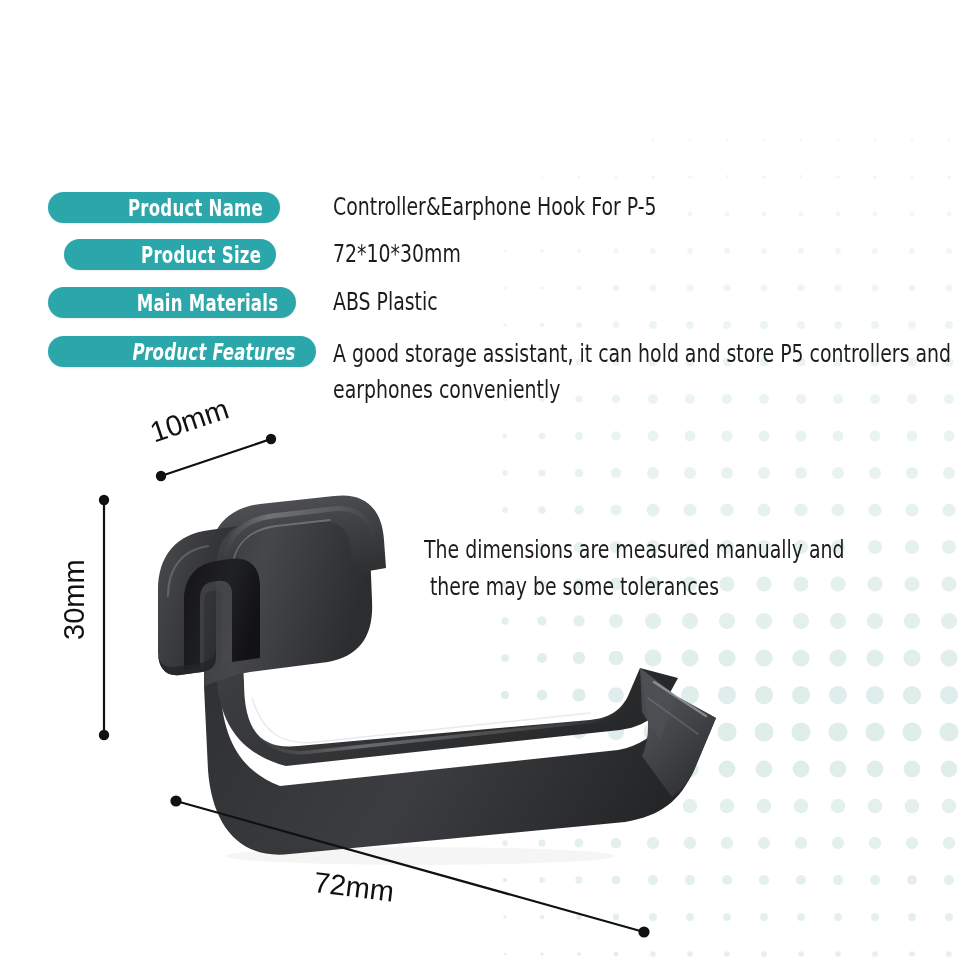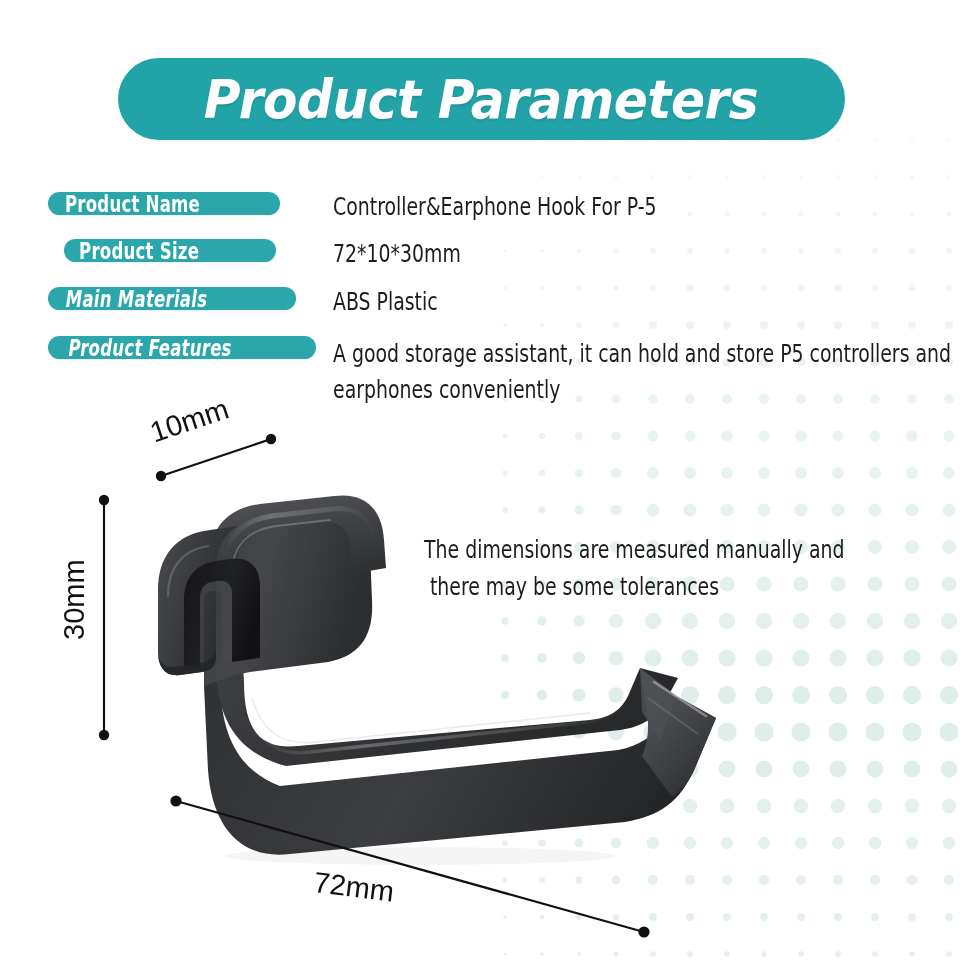--- a/index.html
+++ b/index.html
@@ -49,27 +49,27 @@
     font-style: italic;
     letter-spacing: -0.5px;
     transform: scaleX(0.93);
     white-space: nowrap;
     text-shadow: 0 2px 2px rgba(0,0,0,0.10);
   }
 
   
   .param-pill {
     position: absolute;
-    height: 23px;
+    height: 31px;
     background: #2ba7ab;
     border-radius: 16px;
     z-index: 2;
     display: flex;
     align-items: center;
-    justify-content: flex-start;
+    justify-content: flex-end;
     box-shadow: 0 1px 2px rgba(0,0,0,0.07);
   }
   .param-pill-label {
     color: #ffffff;
     font-family: "DejaVu Sans Condensed", "Liberation Sans Narrow", "Liberation Sans", sans-serif;
     font-size: 23px;
     font-weight: bold;
     transform: scaleX(0.80);
     white-space: nowrap;
     letter-spacing: 0.3px;
@@ -450,37 +450,34 @@
         <circle cx="727" cy="954" r="2.78" opacity="0.77"></circle>
         <circle cx="764" cy="954" r="2.78" opacity="0.77"></circle>
         <circle cx="801" cy="954" r="2.78" opacity="0.77"></circle>
         <circle cx="838" cy="954" r="2.78" opacity="0.77"></circle>
         <circle cx="875" cy="954" r="2.78" opacity="0.77"></circle>
         <circle cx="912" cy="954" r="2.78" opacity="0.77"></circle>
         <circle cx="949" cy="954" r="2.78" opacity="0.77"></circle>
       </g>
   </svg>
 
-  <div id="title-pill">
-    <span id="title-text">Product Parameters</span>
-  </div>
 
   <div>
 
     <div class="param-pill" style="left:48px; top:192px; width:232px;">
       <span class="param-pill-label">Product Name</span>
     </div>
     <div class="param-value" style="top:192px;">Controller&amp;Earphone Hook For P-5</div>
 
     <div class="param-pill" style="left:64px; top:239px; width:212px;">
       <span class="param-pill-label">Product Size</span>
     </div>
     <div class="param-value" style="top:239px;">72*10*30mm</div>
 
-    <div class="param-pill" style="left:48px; top:287px; width:248px;font-style:italic;">
+    <div class="param-pill" style="left:48px; top:287px; width:248px;">
       <span class="param-pill-label">Main Materials</span>
     </div>
     <div class="param-value" style="top:287px;">ABS Plastic</div>
 
     <div class="param-pill" style="left:48px; top:336px; width:268px;font-style:italic;">
       <span class="param-pill-label">Product Features</span>
     </div>
     <div class="param-value multi" style="top:336px;">A good storage assistant, it can hold and store P5 controllers and earphones conveniently</div>
 
   </div>

